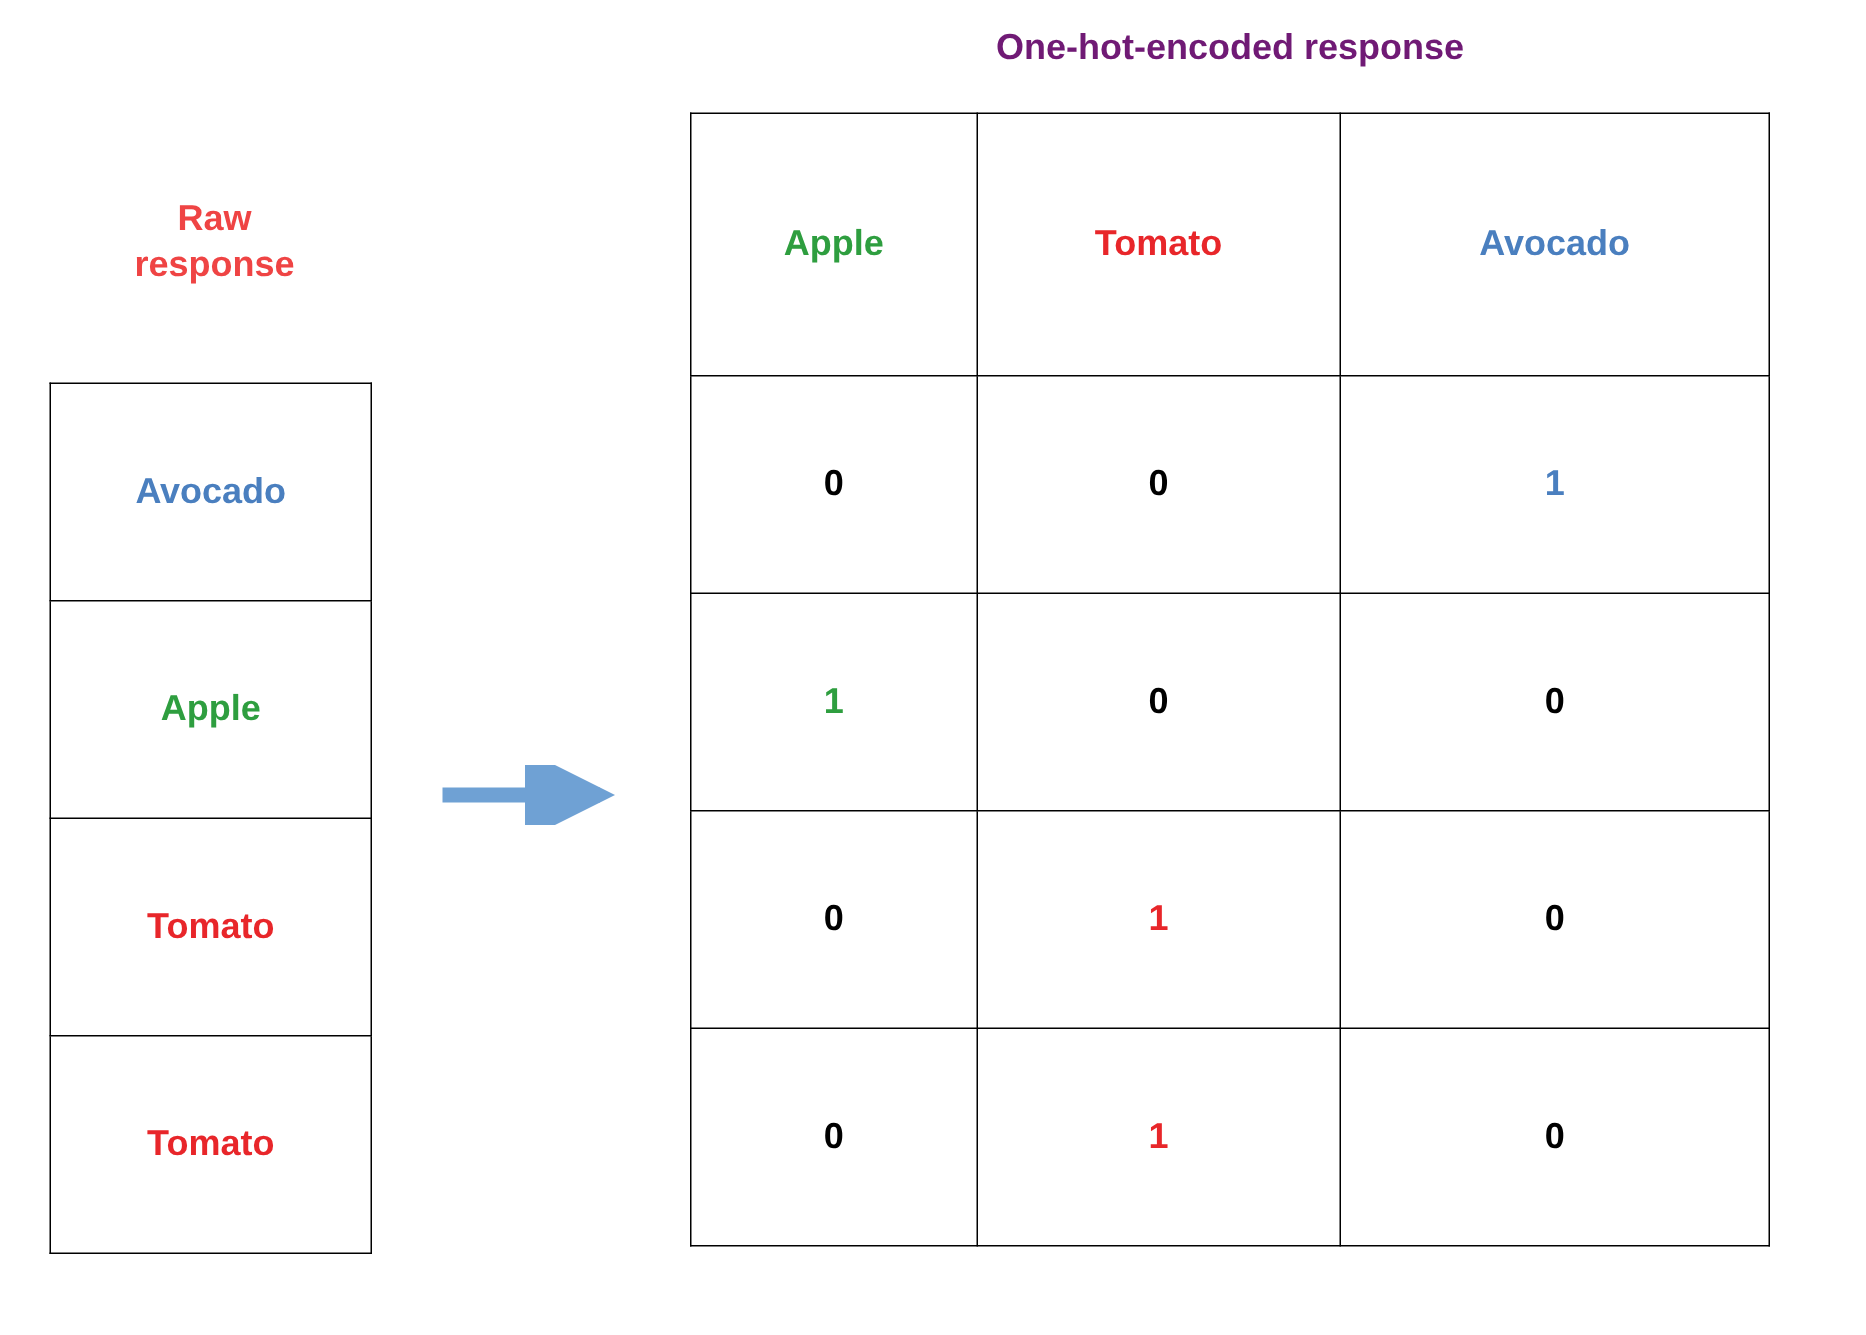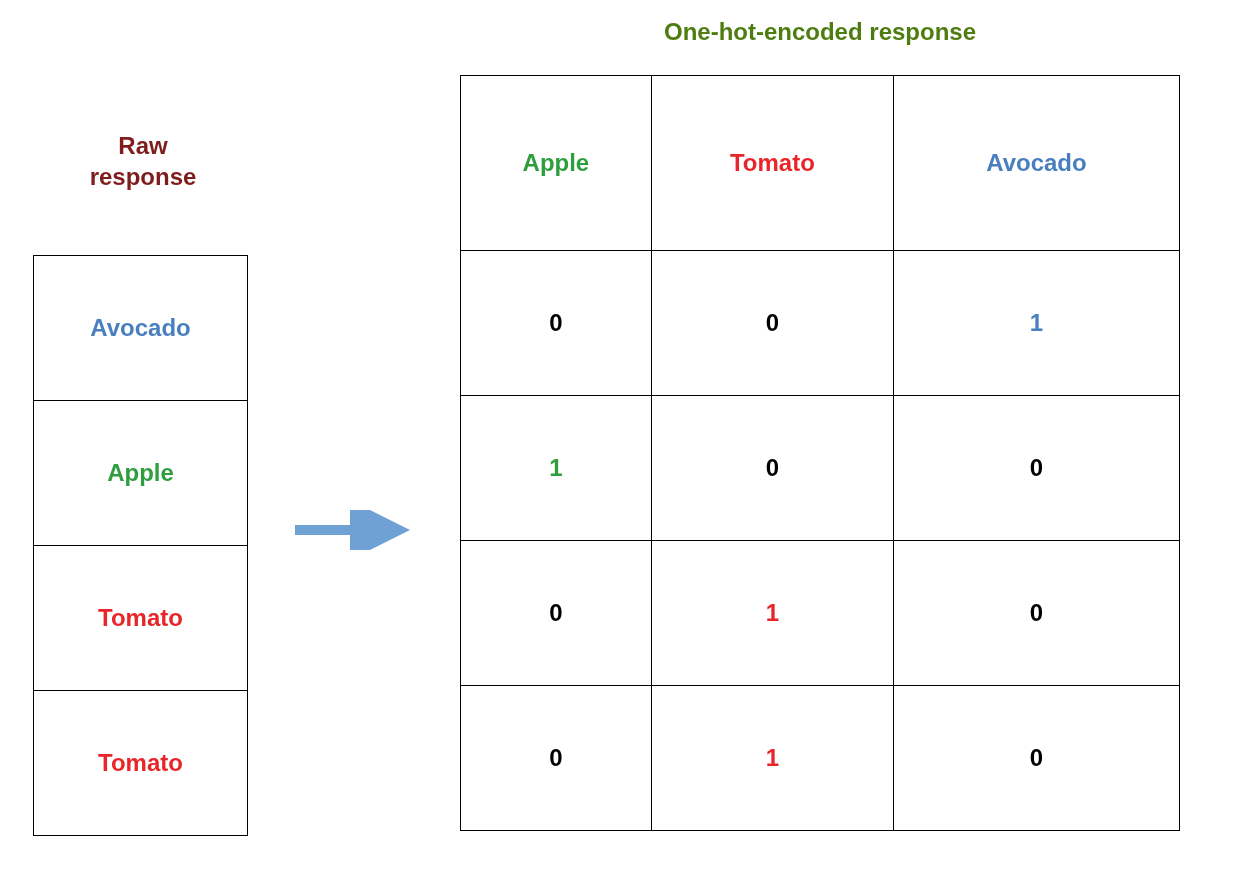--- a/index.html
+++ b/index.html
@@ -20,32 +20,32 @@
       height: 100%;
     }
     .raw-title {
       position: absolute;
       left: 68px;
       top: 130px;
       width: 150px;
       text-align: center;
       font-weight: bold;
       font-size: 24px;
-      color: #7f1d1d;
+      color: #ef4444;
       line-height: 1.3;
     }
     .encoded-title {
       position: absolute;
       left: 460px;
       top: 18px;
       width: 720px;
       text-align: center;
       font-weight: bold;
       font-size: 24px;
-      color: #4d7c0f;
+      color: #701a75;
     }
     .raw-table {
       position: absolute;
       left: 33px;
       top: 255px;
       width: 215px;
       border-collapse: collapse;
     }
     .raw-table td {
       border: 1.5px solid #000000;

